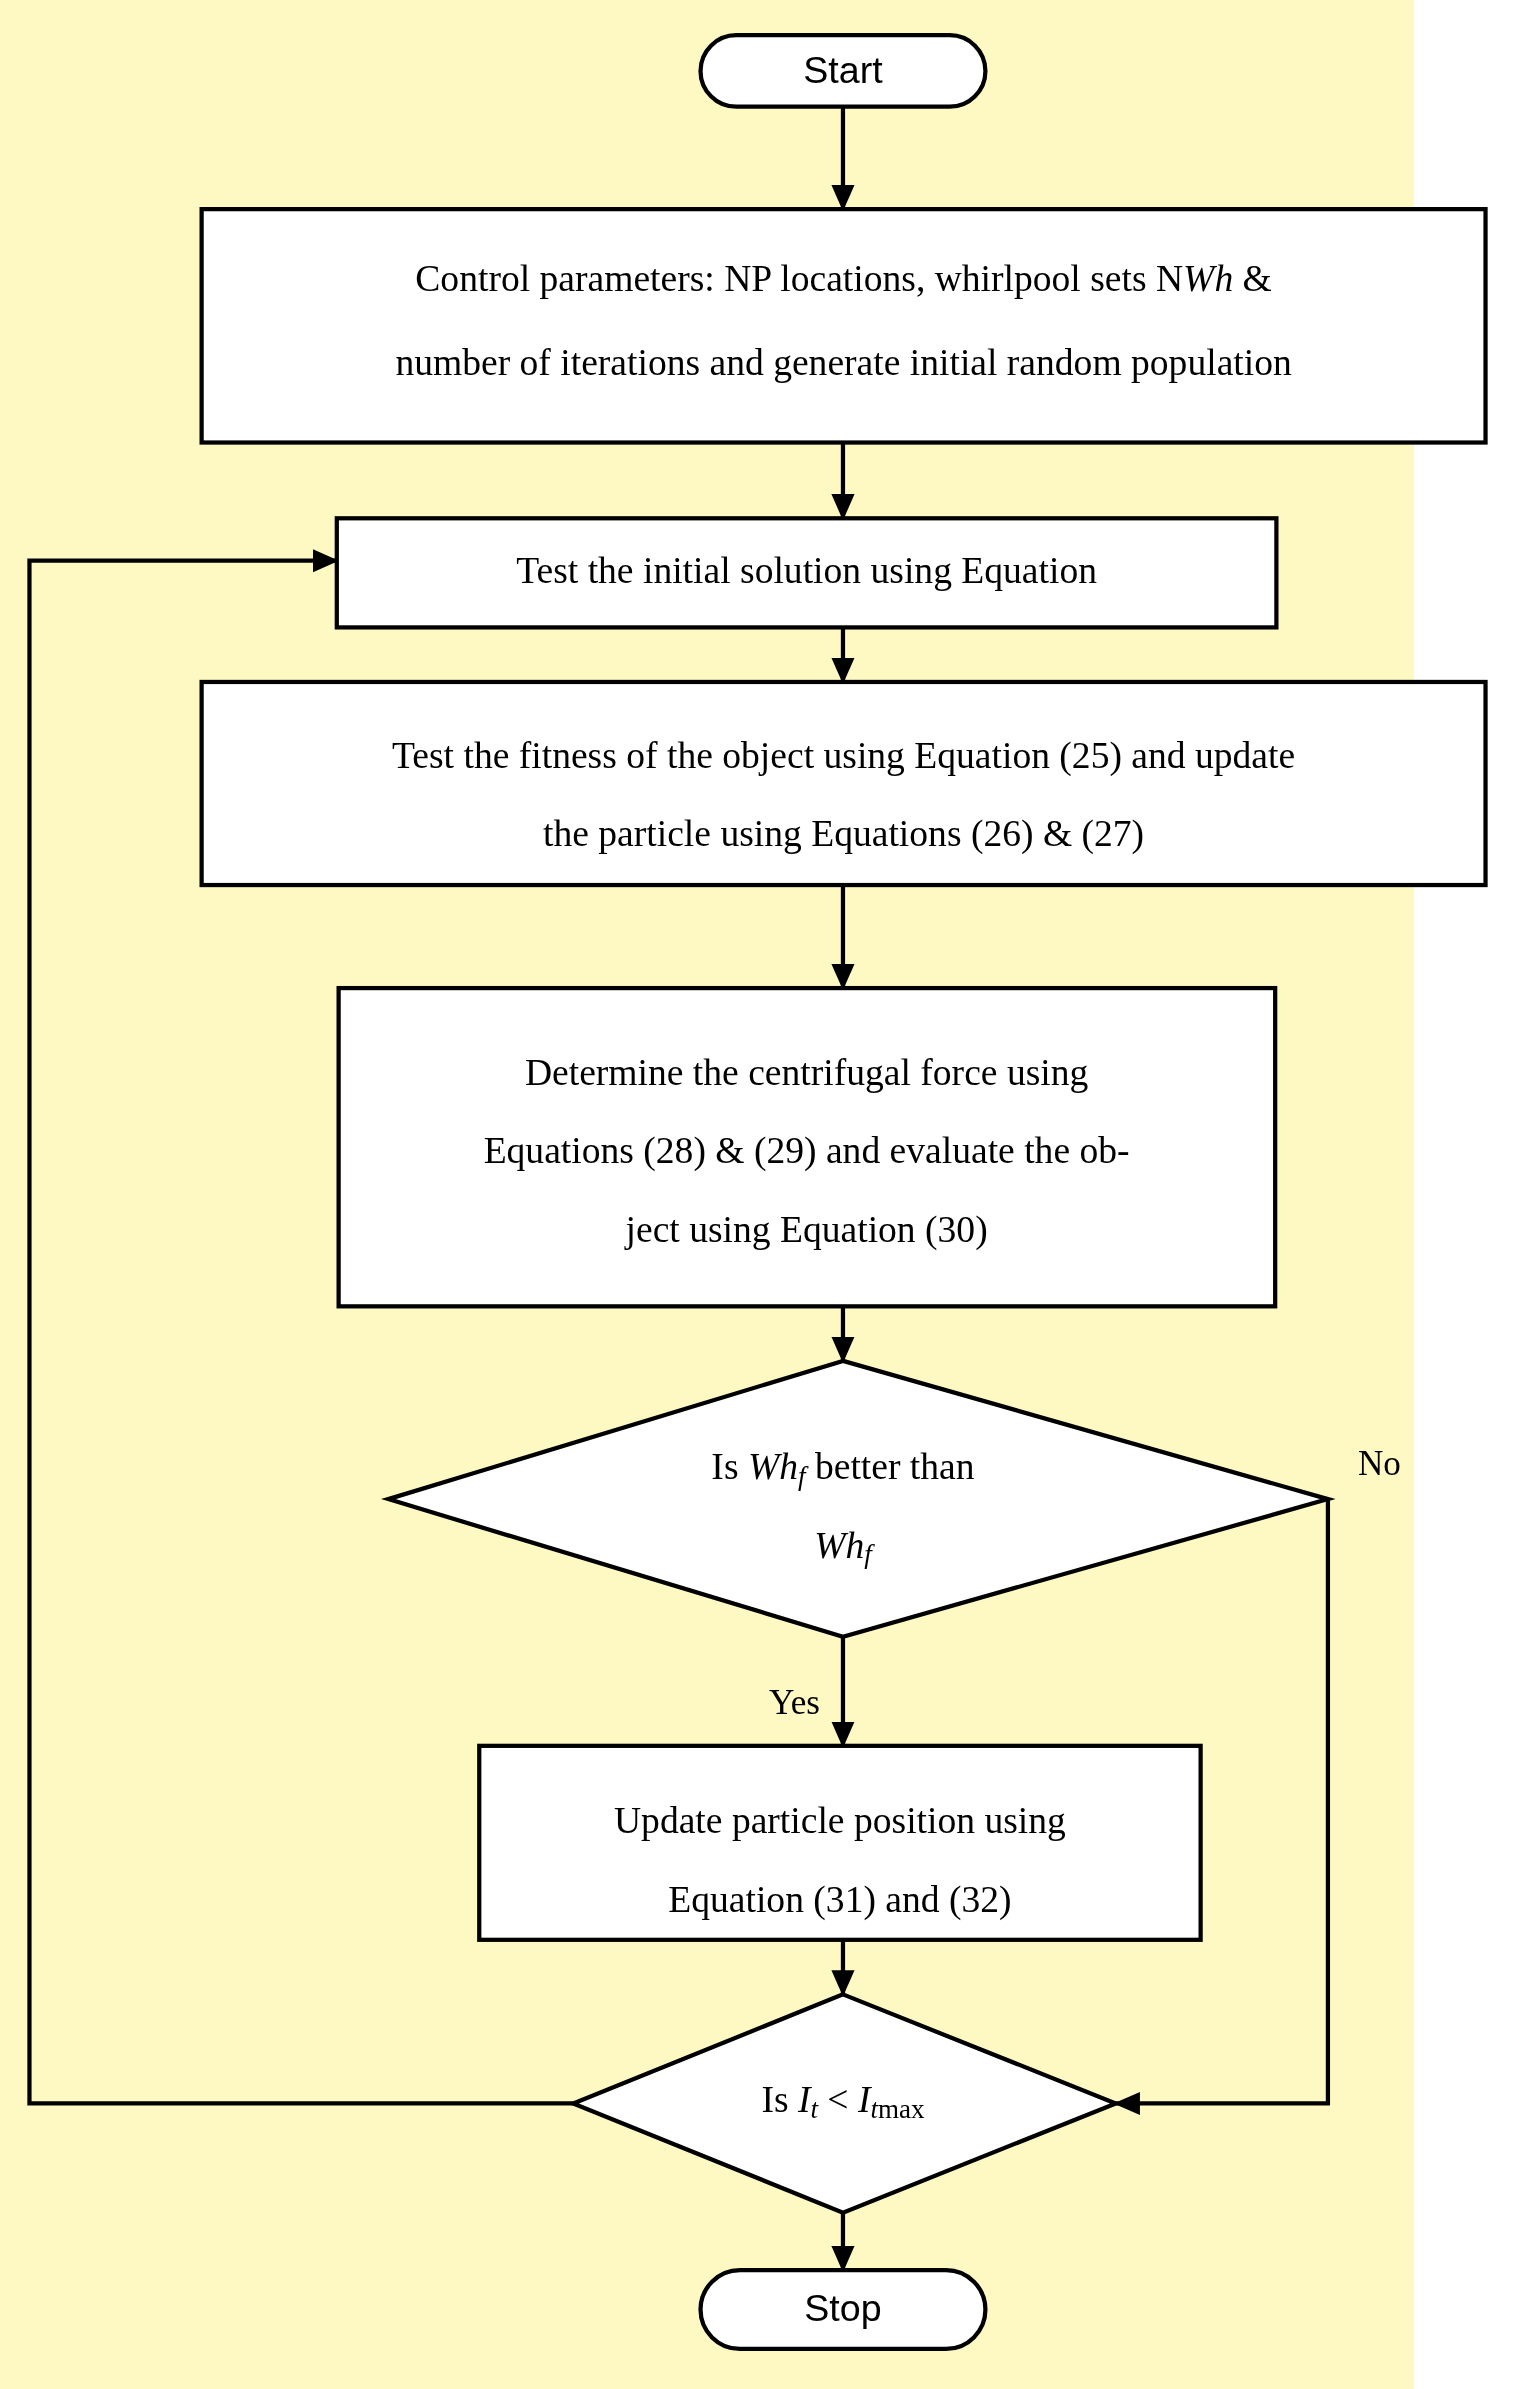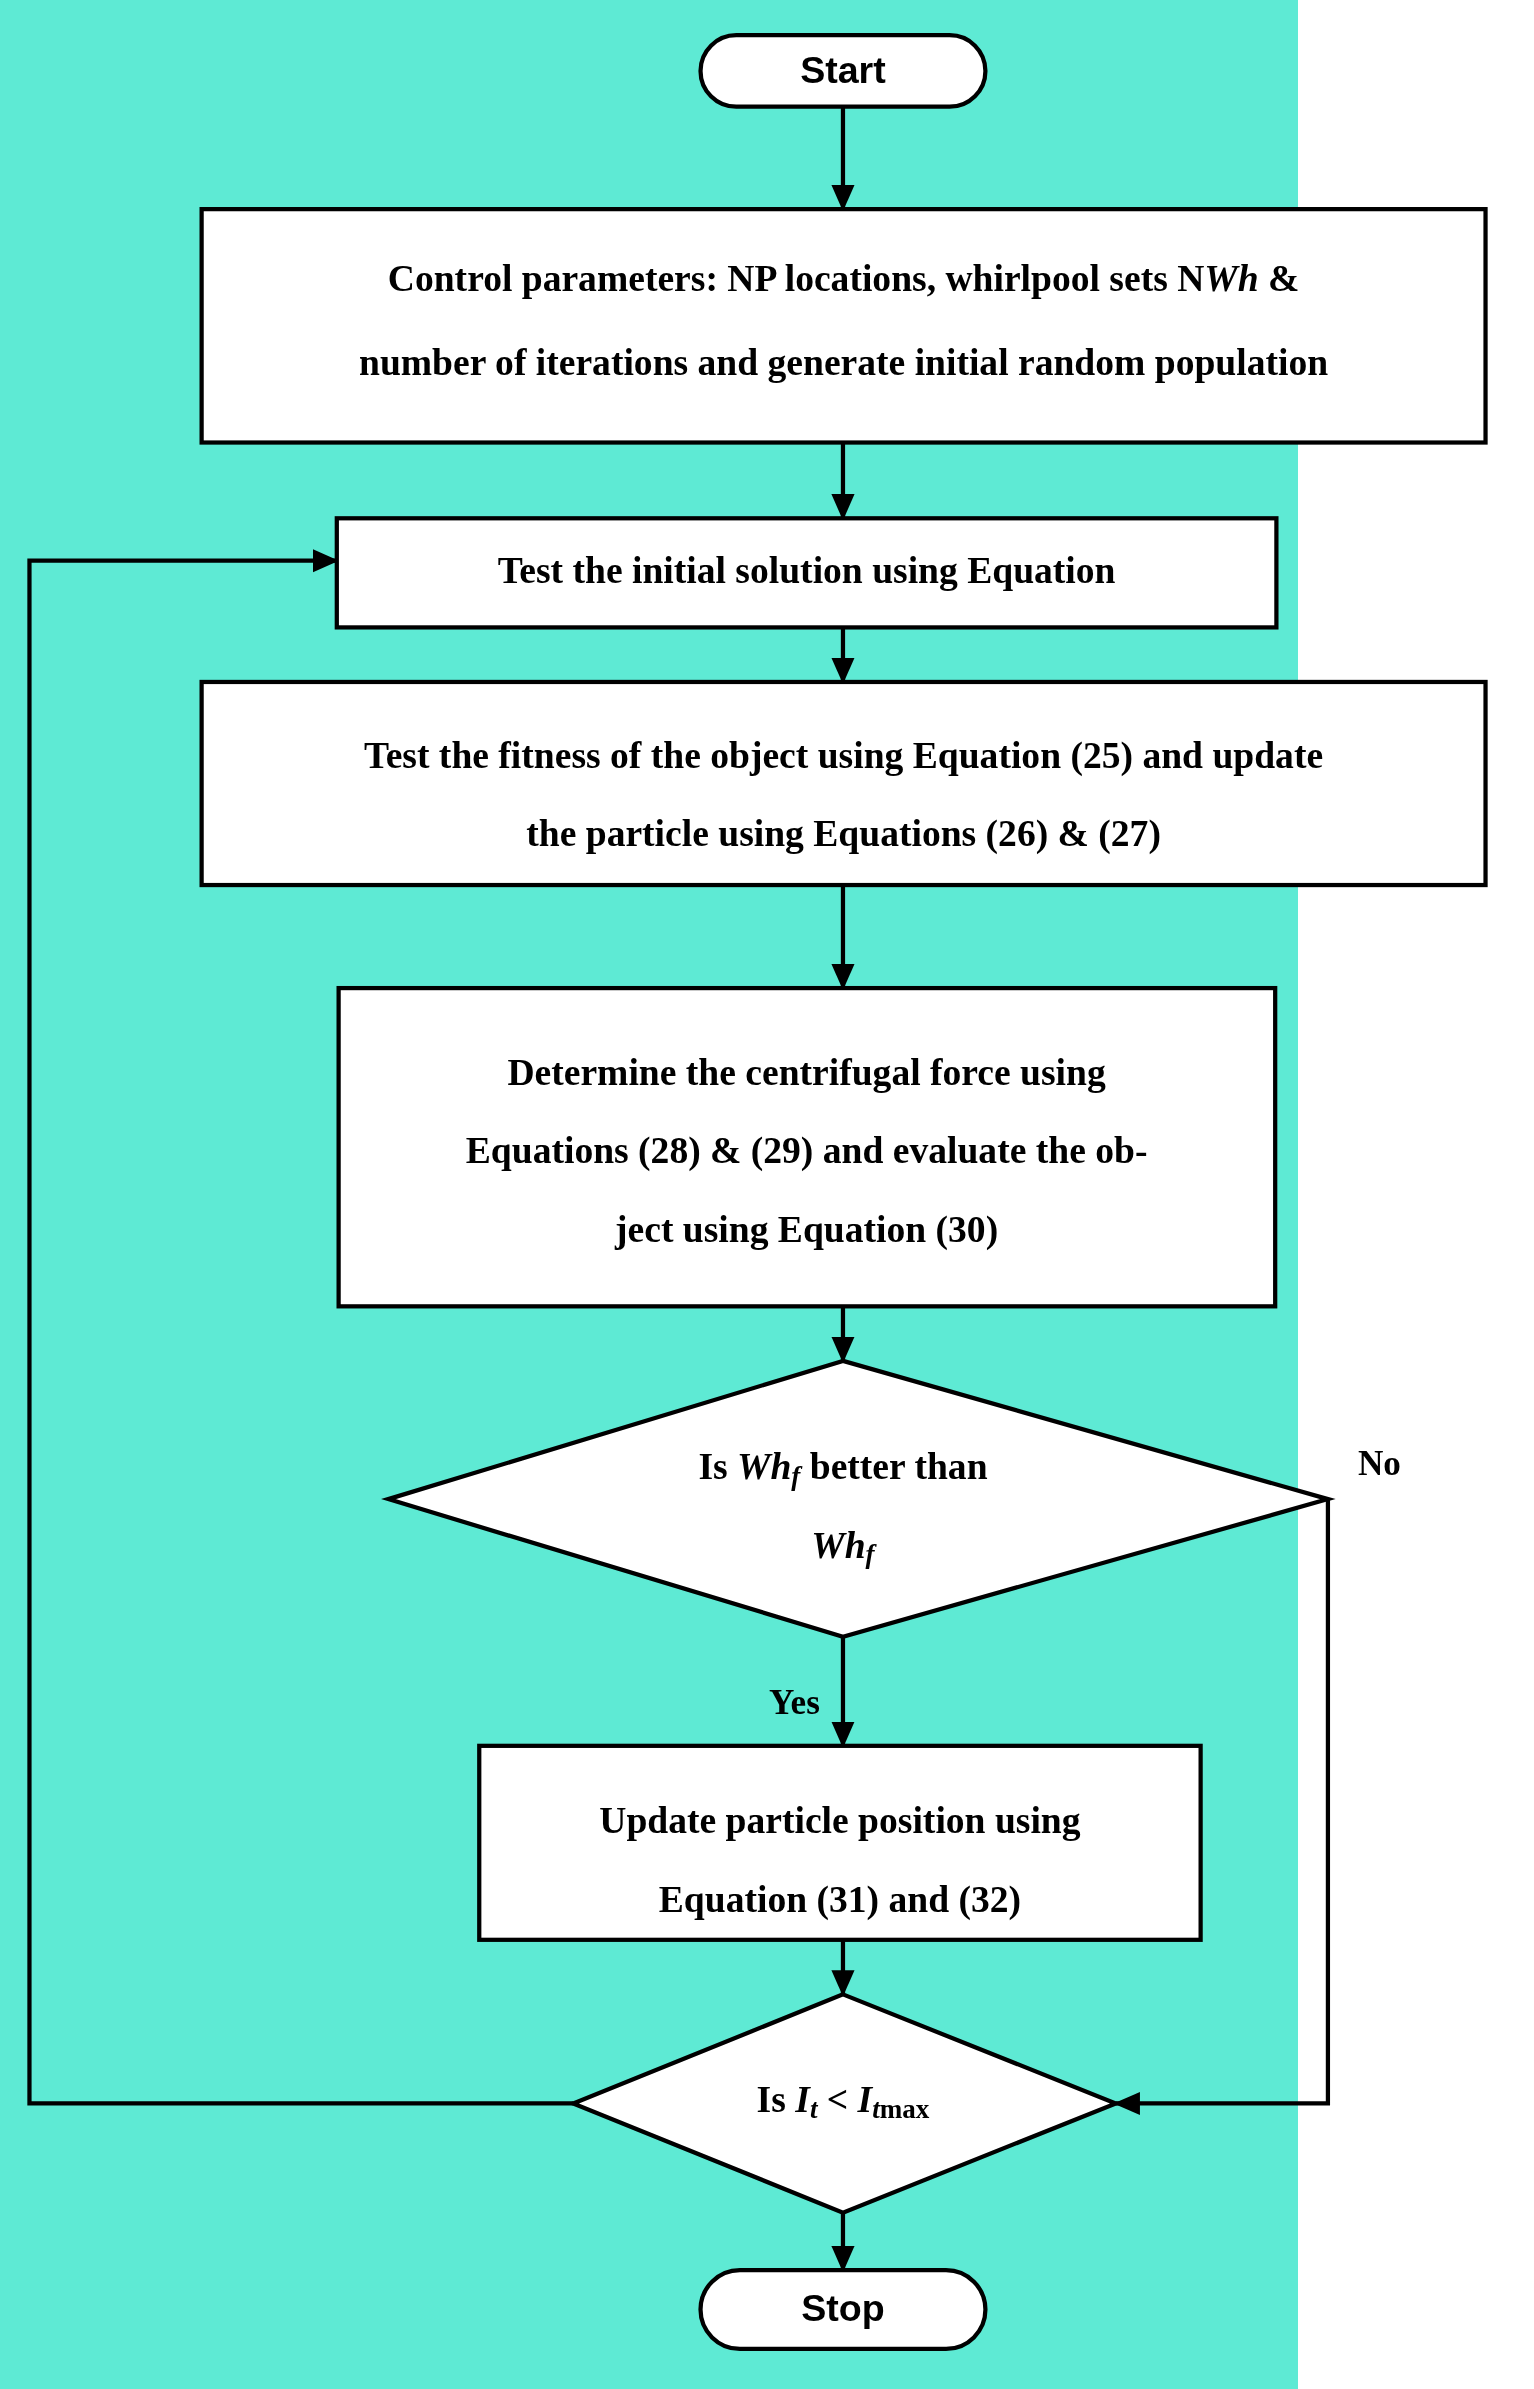--- a/index.html
+++ b/index.html
@@ -8,24 +8,23 @@
     background: #ffffff;
   }
   body {
     width: 1535px;
     height: 2389px;
     font-family: "Liberation Serif", "DejaVu Serif", serif;
     overflow: hidden;
   }
   #flowchart-root {
     position: relative;
-    width: 1298px;
+    width: 1414px;
     height: 2389px;
-    background: #5eead4;
-    font-weight: bold;
+    background: #fef9c3;
   }
   svg#flow-svg {
     display: block;
     width: 1535px;
     height: 2389px;
   }
   .node-shape {
     fill: #ffffff;
     stroke: #000000;
     stroke-width: 7;

